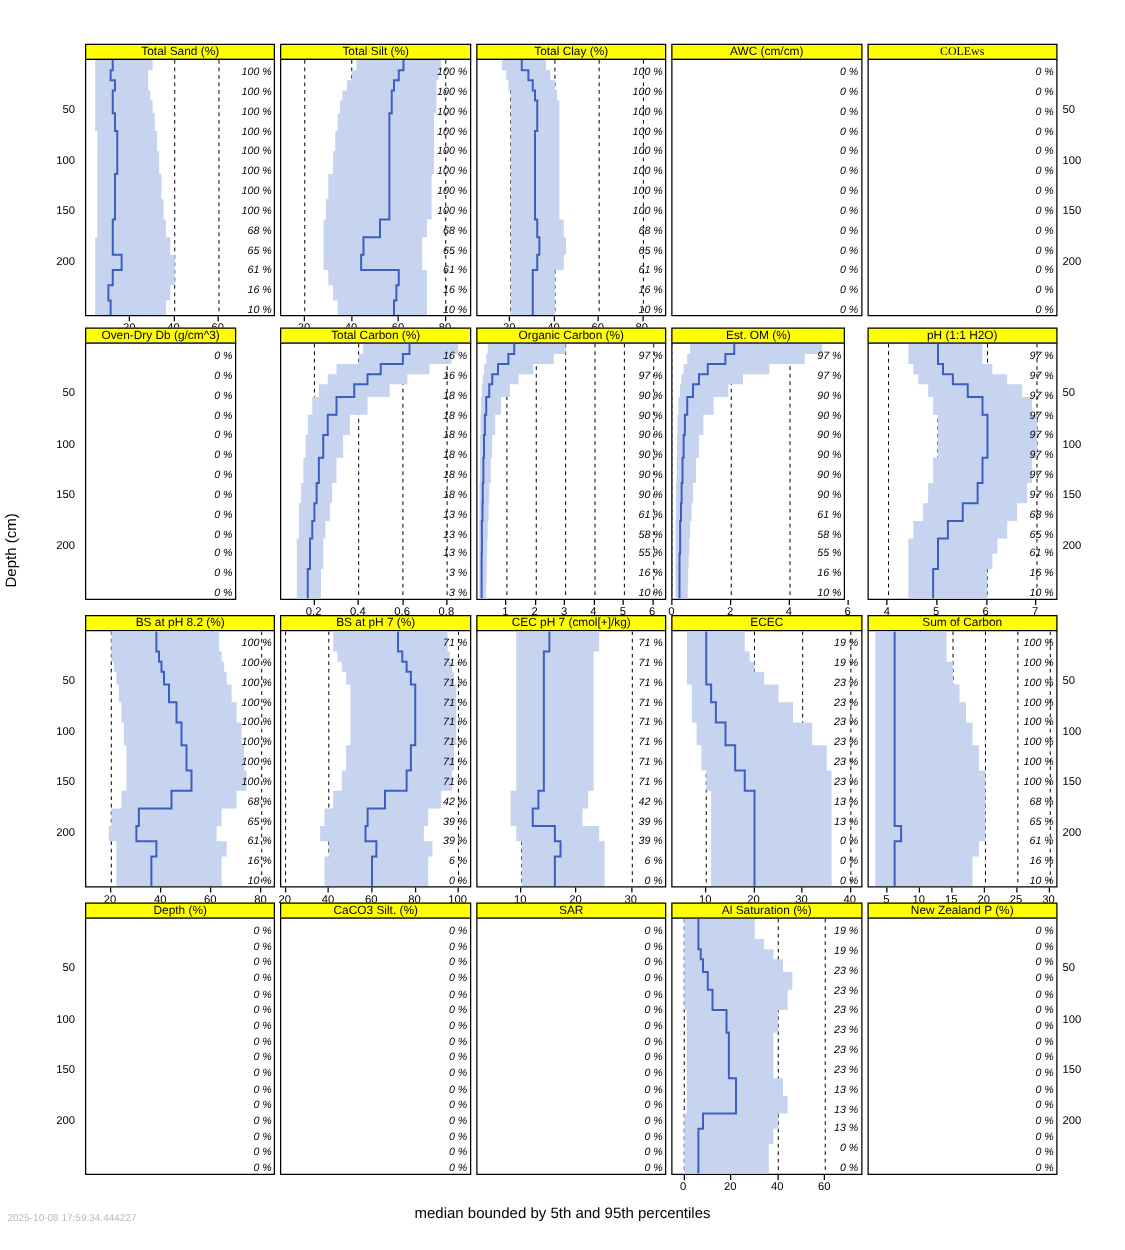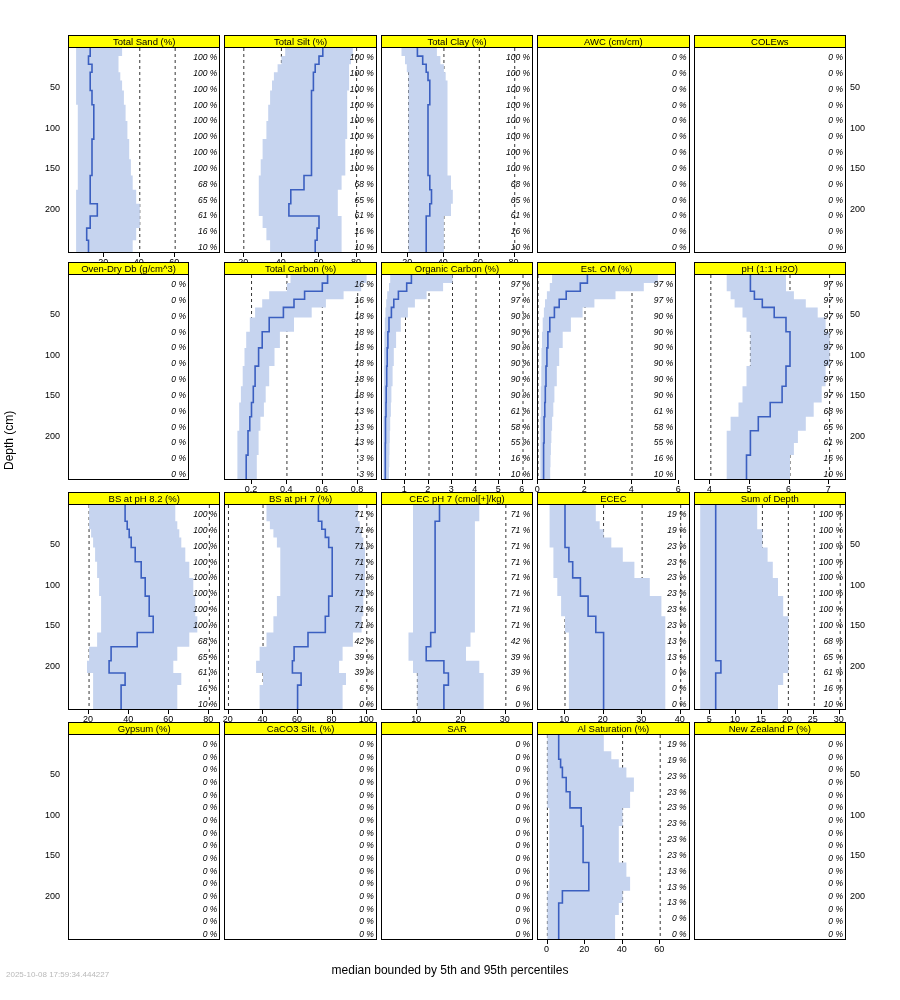--- a/index.html
+++ b/index.html
@@ -171,21 +171,21 @@
           <div class="pct" style="top: 99px;">0 %</div>
           <div class="pct" style="top: 114.833px;">0 %</div>
           <div class="pct" style="top: 130.667px;">0 %</div>
           <div class="pct" style="top: 146.5px;">0 %</div>
           <div class="pct" style="top: 162.333px;">0 %</div>
           <div class="pct" style="top: 178.167px;">0 %</div>
           <div class="pct" style="top: 194px;">0 %</div>
         </div>
       </div>
       <div class="panel" style="left: 693.6px; top: 35px; width: 152.4px; height: 218px;">
-        <div class="header" style="background: rgb(255, 255, 0);">COLEws</div>
+        <div class="header" style="background: rgb(255, 255, 0); font-family: Liberation Serif, serif;">COLEws</div>
         <div class="plotbox">
           <svg width="150.4" height="204"></svg>
           <div class="pct" style="top: 4px;">0 %</div>
           <div class="pct" style="top: 19.8333px;">0 %</div>
           <div class="pct" style="top: 35.6667px;">0 %</div>
           <div class="pct" style="top: 51.5px;">0 %</div>
           <div class="pct" style="top: 67.3333px;">0 %</div>
           <div class="pct" style="top: 83.1667px;">0 %</div>
           <div class="pct" style="top: 99px;">0 %</div>
           <div class="pct" style="top: 114.833px;">0 %</div>
@@ -503,21 +503,21 @@
           <div class="xtick" style="left: 26.9949px; top: 4px;">10</div>
           <div class="tickmark" style="left: 65.559px; top: 0px; width: 1px; height: 4px;"></div>
           <div class="xtick" style="left: 65.559px; top: 4px;">20</div>
           <div class="tickmark" style="left: 104.123px; top: 0px; width: 1px; height: 4px;"></div>
           <div class="xtick" style="left: 104.123px; top: 4px;">30</div>
           <div class="tickmark" style="left: 142.687px; top: 0px; width: 1px; height: 4px;"></div>
           <div class="xtick" style="left: 142.687px; top: 4px;">40</div>
         </div>
       </div>
       <div class="panel" style="left: 693.6px; top: 492px; width: 152.4px; height: 218px;">
-        <div class="header" style="background: rgb(255, 255, 0);">Sum of Depth</div>
+        <div class="header" style="background: rgb(255, 255, 0);">Sum of Carbon</div>
         <div class="plotbox">
           <svg width="150.4" height="204">
             <line x1="15.558620689655173" x2="15.558620689655173" y1="0" y2="204" stroke="#000000" stroke-width="0.8" stroke-dasharray="3,3"></line>
             <line x1="41.48965517241379" x2="41.48965517241379" y1="0" y2="204" stroke="#000000" stroke-width="0.8" stroke-dasharray="3,3"></line>
             <line x1="67.42068965517242" x2="67.42068965517242" y1="0" y2="204" stroke="#000000" stroke-width="0.8" stroke-dasharray="3,3"></line>
             <line x1="93.35172413793104" x2="93.35172413793104" y1="0" y2="204" stroke="#000000" stroke-width="0.8" stroke-dasharray="3,3"></line>
             <line x1="119.28275862068966" x2="119.28275862068966" y1="0" y2="204" stroke="#000000" stroke-width="0.8" stroke-dasharray="3,3"></line>
             <line x1="145.2137931034483" x2="145.2137931034483" y1="0" y2="204" stroke="#000000" stroke-width="0.8" stroke-dasharray="3,3"></line>
             <path d="M5.2,0.0 L5.2,8.1 L5.2,8.1 L5.2,16.2 L5.2,16.2 L5.2,24.3 L5.2,24.3 L5.2,32.4 L5.2,32.4 L5.2,42.5 L5.2,42.5 L5.2,56.7 L5.2,56.7 L5.2,72.9 L5.2,72.9 L5.2,91.1 L5.2,91.1 L5.2,111.3 L5.2,111.3 L5.2,127.5 L5.2,127.5 L5.2,141.7 L5.2,141.7 L5.2,155.8 L5.2,155.8 L5.2,168.0 L5.2,168.0 L5.2,180.1 L5.2,180.1 L5.2,192.3 L5.2,192.3 L5.2,204.0 L83.0,204.0 L83.0,192.3 L83.0,192.3 L83.0,180.1 L88.2,180.1 L88.2,168.0 L93.4,168.0 L93.4,155.8 L93.4,155.8 L93.4,141.7 L93.4,141.7 L93.4,127.5 L93.4,127.5 L93.4,111.3 L88.2,111.3 L88.2,91.1 L83.0,91.1 L83.0,72.9 L77.8,72.9 L77.8,56.7 L72.6,56.7 L72.6,42.5 L67.4,42.5 L67.4,32.4 L67.4,32.4 L67.4,24.3 L62.2,24.3 L62.2,16.2 L62.2,16.2 L62.2,8.1 L62.2,8.1 L62.2,0.0 Z" fill="#c6d4ef" stroke="none"></path>
             <path d="M20.7,0.0 L20.7,8.1 L20.7,8.1 L20.7,16.2 L20.7,16.2 L20.7,24.3 L20.7,24.3 L20.7,32.4 L20.7,32.4 L20.7,42.5 L20.7,42.5 L20.7,56.7 L20.7,56.7 L20.7,72.9 L20.7,72.9 L20.7,91.1 L20.7,91.1 L20.7,111.3 L20.7,111.3 L20.7,127.5 L20.7,127.5 L20.7,141.7 L20.7,141.7 L20.7,155.8 L25.9,155.8 L25.9,168.0 L20.7,168.0 L20.7,180.1 L20.7,180.1 L20.7,192.3 L20.7,192.3 L20.7,204.0" fill="none" stroke="#3b5fc0" stroke-width="1.6"></path>
@@ -545,21 +545,21 @@
           <div class="xtick" style="left: 67.4207px; top: 4px;">15</div>
           <div class="tickmark" style="left: 93.3517px; top: 0px; width: 1px; height: 4px;"></div>
           <div class="xtick" style="left: 93.3517px; top: 4px;">20</div>
           <div class="tickmark" style="left: 119.283px; top: 0px; width: 1px; height: 4px;"></div>
           <div class="xtick" style="left: 119.283px; top: 4px;">25</div>
           <div class="tickmark" style="left: 145.214px; top: 0px; width: 1px; height: 4px;"></div>
           <div class="xtick" style="left: 145.214px; top: 4px;">30</div>
         </div>
       </div>
       <div class="panel" style="left: 68px; top: 722px; width: 152.4px; height: 218px;">
-        <div class="header" style="background: rgb(255, 255, 0);">Gypsum (%)</div>
+        <div class="header" style="background: rgb(255, 255, 0);">Depth (%)</div>
         <div class="plotbox">
           <svg width="150.4" height="204"></svg>
           <div class="pct" style="top: 4px;">0 %</div>
           <div class="pct" style="top: 16.6667px;">0 %</div>
           <div class="pct" style="top: 29.3333px;">0 %</div>
           <div class="pct" style="top: 42px;">0 %</div>
           <div class="pct" style="top: 54.6667px;">0 %</div>
           <div class="pct" style="top: 67.3333px;">0 %</div>
           <div class="pct" style="top: 80px;">0 %</div>
           <div class="pct" style="top: 92.6667px;">0 %</div>

